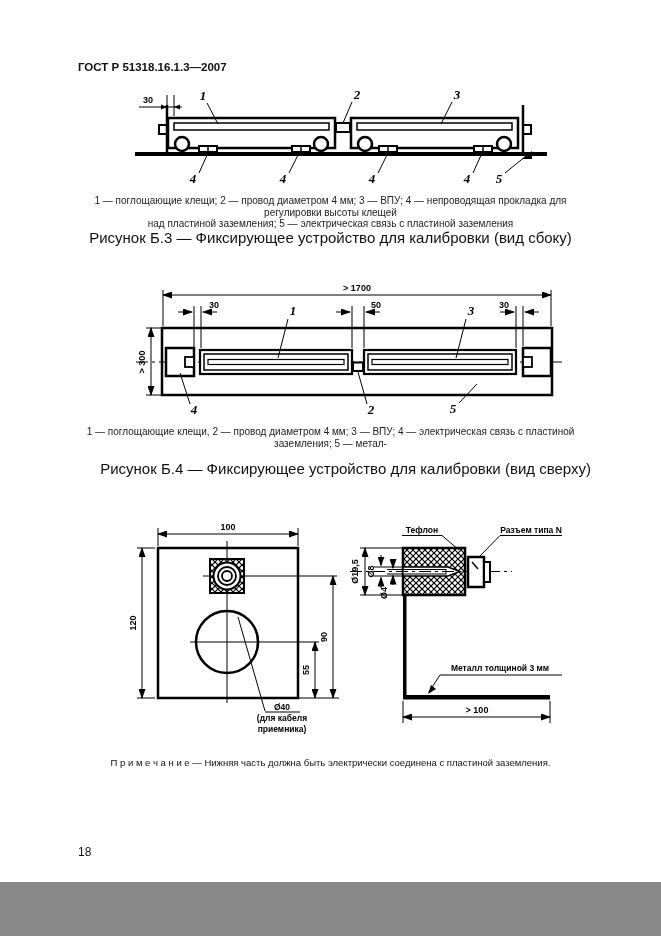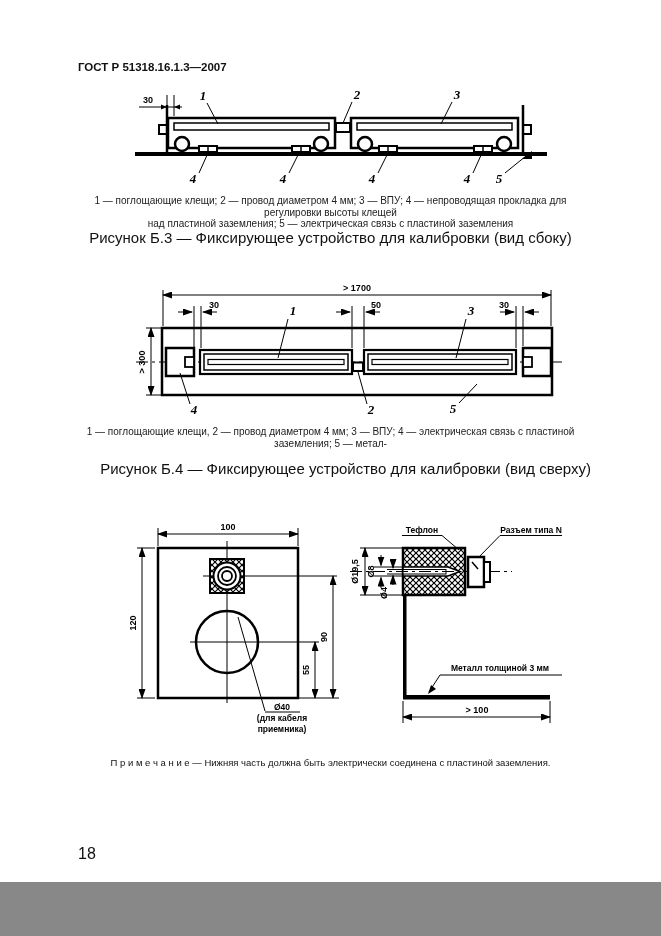--- a/index.html
+++ b/index.html
@@ -4,21 +4,21 @@
 <style>
   html,body{margin:0;padding:0;background:#888;}
   #page{position:relative;width:661px;height:882px;background:#fff;margin:0 auto;
         font-family:"Liberation Sans",sans-serif;color:#111;overflow:hidden;}
   .abs{position:absolute;}
   .header{font-weight:bold;font-size:11.5px;}
   .centerblock{left:70px;width:521px;text-align:center;}
   .legend{font-size:10px;line-height:11.5px;color:#222;text-align:center;}
   .caption{font-size:15px;color:#111;}
   .note{font-size:9.5px;color:#111;}
-  .pagenum{font-size:16px;}
+  .pagenum{font-size:12px;}
   svg{position:absolute;overflow:visible;}
   svg .ln{stroke:#000;fill:none;}
   svg .thin{stroke-width:1;}
   svg text{fill:#000;font-family:"Liberation Sans",sans-serif;}
   .dimtxt{font-size:9px;font-weight:bold;}
   .lbltxt{font-size:8.5px;font-weight:bold;}
   .callout{font-family:"Liberation Serif",serif;font-style:italic;font-weight:bold;font-size:13px;}
 </style>
 </head>
 <body>

